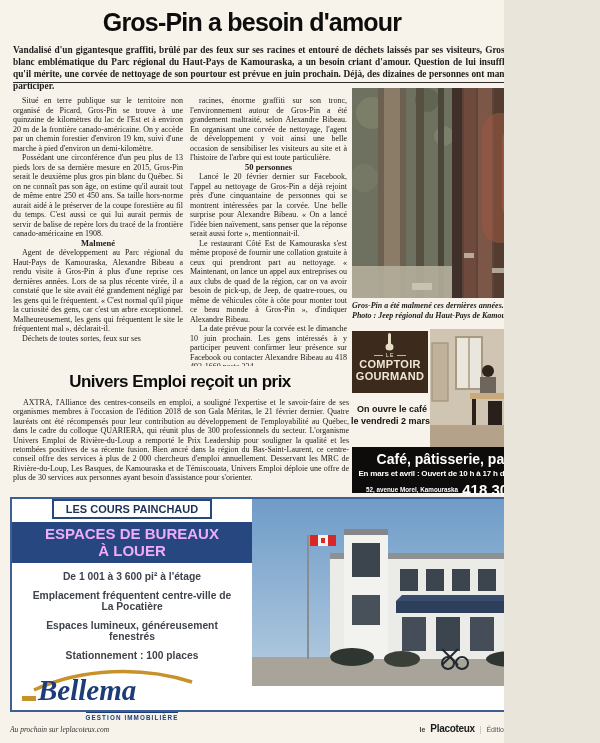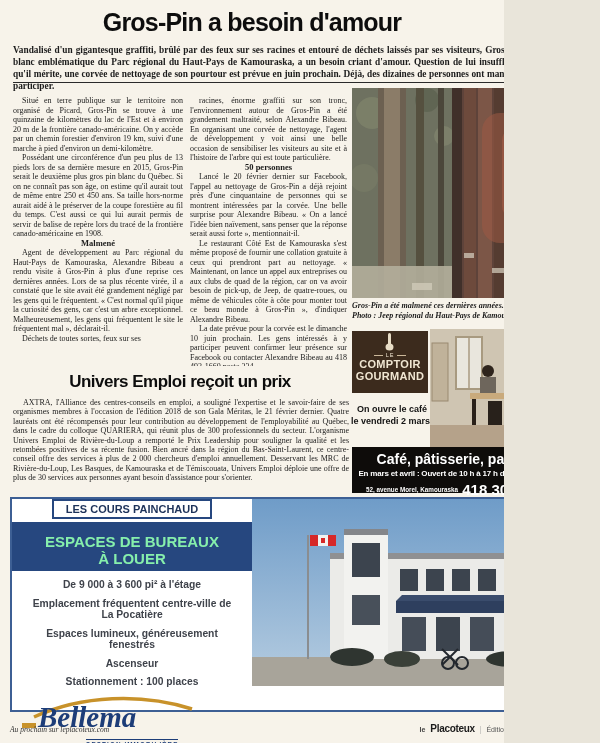--- a/index.html
+++ b/index.html
@@ -48,22 +48,22 @@
     font-family:"Liberation Sans",sans-serif;font-weight:700;font-size:17px;letter-spacing:-0.5px;color:#0d0d0d;}
   .univers-body{position:absolute;top:398px;left:13px;width:336px;height:92px;overflow:hidden;
     font-size:8px;line-height:9.4px;text-align:justify;}
   .univers-body p{margin:0;text-indent:10px;}
   
   .ad-bellema{position:absolute;top:497px;left:10px;width:576px;height:211px;background:#fff;
     border:2px solid #3d5f94;font-family:"Liberation Sans",sans-serif;}
   .bl-left{position:absolute;top:0;left:0;width:240px;height:100%;background:#fff;text-align:center;}
   .bl-header-box{display:inline-block;margin-top:0;padding:2px 12px;border:2px solid #26477f;
     font-weight:700;font-size:11px;color:#1d3259;background:#fff;}
-  .bl-title{margin-top:3px;background:#26477f;color:#86efac;font-weight:700;font-size:15px;
-    line-height:17px;padding:11px 0 4px;}
+  .bl-title{margin-top:3px;background:#26477f;color:#f0abfc;font-weight:700;font-size:15px;
+    line-height:17px;padding:3px 0 4px;}
   .bl-features{margin-top:8px;color:#3f434b;font-weight:700;font-size:10.3px;line-height:11.5px;}
   .bl-features div{margin:0 14px 7px;}
   .bl-logo{margin-top:2px;}
   .bl-logo-sub{display:inline-block;border-top:1.5px solid #1d3d78;padding-top:1px;margin-top:-2px;
     font-weight:700;font-size:6.3px;letter-spacing:1.1px;color:#1d3d78;}
   .bl-photo{position:absolute;top:0;left:240px;width:334px;height:187px;overflow:hidden;}
   .bl-strip{position:absolute;top:187px;left:218px;right:0;height:20px;background:#26477f;color:#fff;
     font-weight:700;font-size:14.5px;line-height:20px;text-align:center;letter-spacing:.2px;}
   
   .footer{position:absolute;top:722px;left:10px;width:580px;display:flex;justify-content:space-between;align-items:baseline;}
@@ -211,24 +211,23 @@
   </div>
 
   <div class="ad-bellema">
     <div class="bl-left">
       <div class="bl-header-box">LES COURS PAINCHAUD</div>
       <div class="bl-title">
         <div>ESPACES DE BUREAUX</div>
         <div>À LOUER</div>
       </div>
       <div class="bl-features">
-        <div>De 9 000 à 3 600 pi² à l'étage</div>
+        <div>De 1 001 à 3 600 pi² à l'étage</div>
         <div>Emplacement fréquentent centre-ville de La Pocatière</div>
         <div>Espaces lumineux, généreusement fenestrés</div>
-        <div>Ascenseur</div>
         <div>Stationnement : 100 places</div>
       </div>
       <div class="bl-logo">
         <svg width="190" height="38" viewBox="0 0 190 38">
           <path d="M22 22 C 70 0, 130 -2, 180 14" stroke="#c8922a" stroke-width="3.5" fill="none"></path>
           <rect x="10" y="28" width="14" height="5" fill="#c8922a"></rect>
           <text x="26" y="32" font-family="Liberation Serif, serif" font-style="italic" font-weight="bold" font-size="29" fill="#1d3d78">Bellema</text>
         </svg>
         <div class="bl-logo-sub">GESTION IMMOBILIÈRE</div>
       </div>

